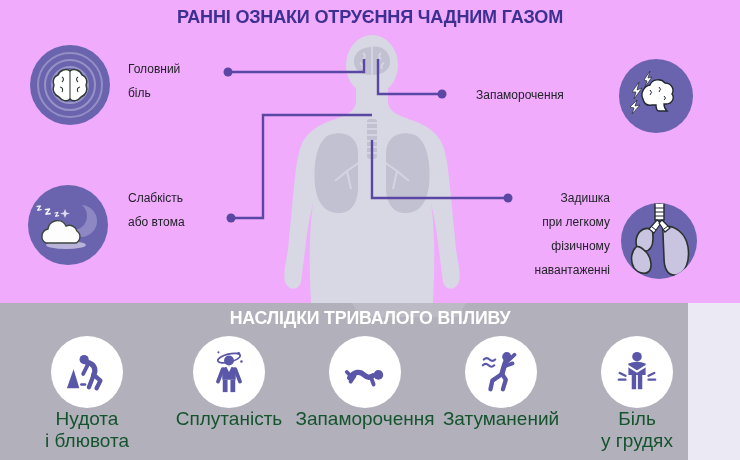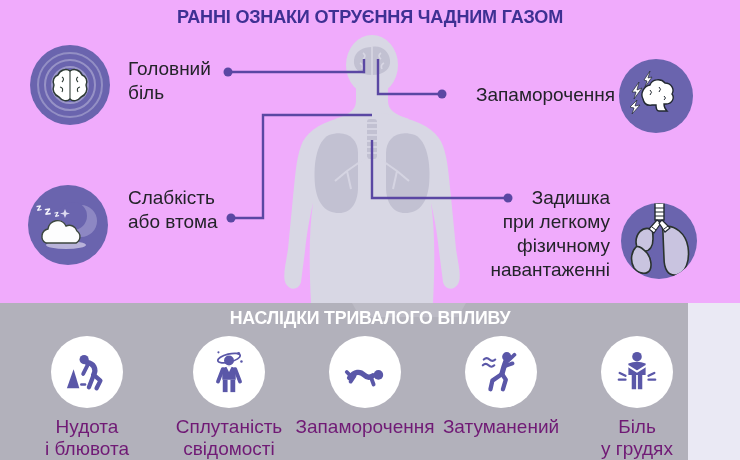--- a/index.html
+++ b/index.html
@@ -7,34 +7,34 @@
   .stage{position:relative;width:740px;height:460px;overflow:hidden;background:#eae9f4;}
 
   
   .top-section{position:absolute;left:0;top:0;width:740px;height:303px;background:#f0abfc;}
   .top-title{position:absolute;left:0;top:6px;width:740px;text-align:center;margin:0;
     font-size:19px;font-weight:bold;color:#3e3093;letter-spacing:-.2px;transform:scaleX(.95);}
   .body-art{position:absolute;left:263px;top:31px;width:216px;height:272px;}
   .connectors{position:absolute;left:0;top:0;width:740px;height:303px;pointer-events:none;}
 
   .sign-icon{position:absolute;display:block;}
-  .sign-label{position:absolute;color:#232329;font-size:19px;line-height:24px;}
+  .sign-label{position:absolute;color:#232329;font-size:12px;line-height:24px;}
   .lbl-headache{left:128px;top:57px;width:120px;text-align:left;}
   .lbl-dizziness{left:476px;top:83px;width:200px;text-align:left;}
   .lbl-weakness{left:128px;top:186px;width:130px;text-align:left;}
   .lbl-breath{left:470px;top:186px;width:140px;text-align:right;}
 
   
   .bottom-section{position:absolute;left:0;top:303px;width:688px;height:157px;background:#b2b1bb;}
   .bottom-title{position:absolute;left:0;top:4px;width:740px;text-align:center;margin:0;
     font-size:18.5px;font-weight:bold;color:#ffffff;letter-spacing:-.2px;transform:scaleX(.96);}
   .effect-col{position:absolute;top:33px;width:142px;display:flex;flex-direction:column;align-items:center;}
   .effect-circle{width:72px;height:72px;border-radius:50%;background:#ffffff;display:flex;
     align-items:center;justify-content:center;}
-  .effect-label{margin-top:8px;color:#701a75;font-size:19px;line-height:22px;text-align:center;}
+  .effect-label{margin-top:0;color:#14532d;font-size:19px;line-height:22px;text-align:center;}
   .col-1{left:16px;} .col-2{left:158px;} .col-3{left:294px;} .col-4{left:430px;} .col-5{left:566px;}
   .col-3 .effect-label{width:160px;}
   svg{display:block;}
 </style>
 </head>
 <body>
 
 <div class="stage">
 
   <div class="top-section">
@@ -238,21 +238,20 @@
           </g>
           <g fill="#5a57a8">
             <circle cx="34" cy="4.5" r="1.5"></circle>
               <circle cx="37" cy="13" r="1.3"></circle>
               <circle cx="13" cy="3.5" r="1.1"></circle>
           </g>
         </svg>
       </div>
       <div class="effect-label">
         <div>Сплутаність</div>
-        <div>свідомості</div>
       </div>
     </div>
 
     <div class="effect-col col-3">
       <div class="effect-circle">
         <svg width="46" height="46" viewBox="0 0 48 48">
           <circle cx="38" cy="27" r="5" fill="#5a57a8"></circle>
           <g stroke="#5a57a8" fill="none" stroke-linecap="round" stroke-linejoin="round">
             <path d="M8,30 C13,23 19,23 23,27 C26,30 29,30 32,28" stroke-width="5.5"></path>
             <path d="M10,29 L5,24" stroke-width="4"></path>

